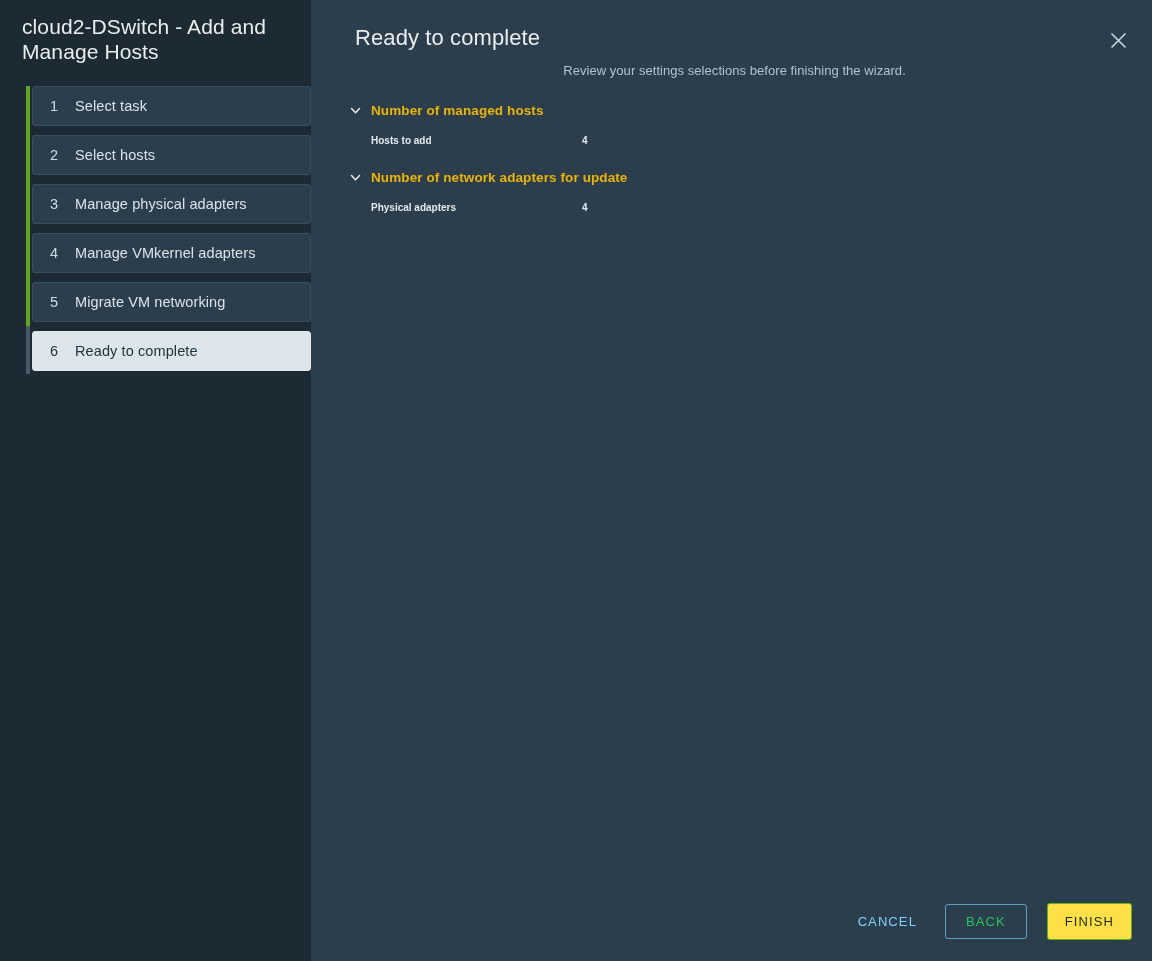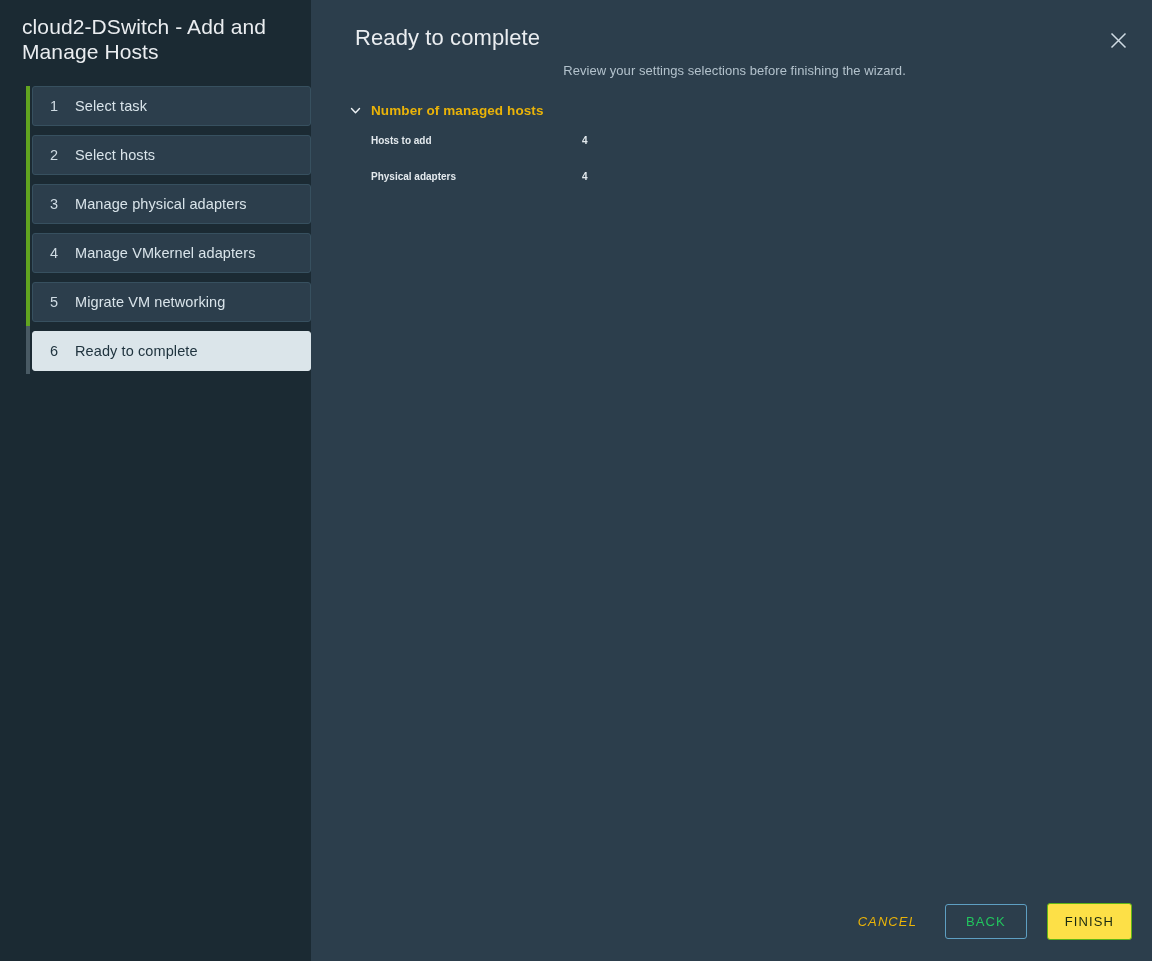--- a/index.html
+++ b/index.html
@@ -193,24 +193,23 @@
   .btn {
     font-family: "Liberation Sans", sans-serif;
     font-size: 13px;
     letter-spacing: 1.1px;
     cursor: pointer;
     border-radius: 3px;
   }
   .btn-link {
     background: none;
     border: none;
-    color: #eab308;
+    color: #7dd3fc;
     padding: 9px 14px;
     margin-right: 14px;
-    font-style: italic;
   }
   .btn-outline {
     background: none;
     border: 1px solid #5e9fc2;
     color: #22c55e;
     padding: 9px 20px;
     margin-right: 20px;
   }
   .btn-primary {
     background: #fde047;
@@ -286,20 +285,28 @@
           </span>
           <span>Number of managed hosts</span>
         </div>
         <div class="row">
           <span class="row-label">Hosts to add</span>
           <span class="row-value">4</span>
         </div>
       </section>
 
       <section class="section">
+        <div class="section-header">
+          <span class="chev">
+            <svg width="13" height="13" viewBox="0 0 13 13" aria-hidden="true">
+              <path d="M2.5 4.5 L6.5 8.8 L10.5 4.5" stroke="#eef2f5" stroke-width="1.4" fill="none" stroke-linecap="round" stroke-linejoin="round"></path>
+            </svg>
+          </span>
+          <span>Number of network adapters for update</span>
+        </div>
         <div class="row">
           <span class="row-label">Physical adapters</span>
           <span class="row-value">4</span>
         </div>
       </section>
 
     </div>
 
     <div class="footer">
       <button class="btn btn-link">CANCEL</button>

